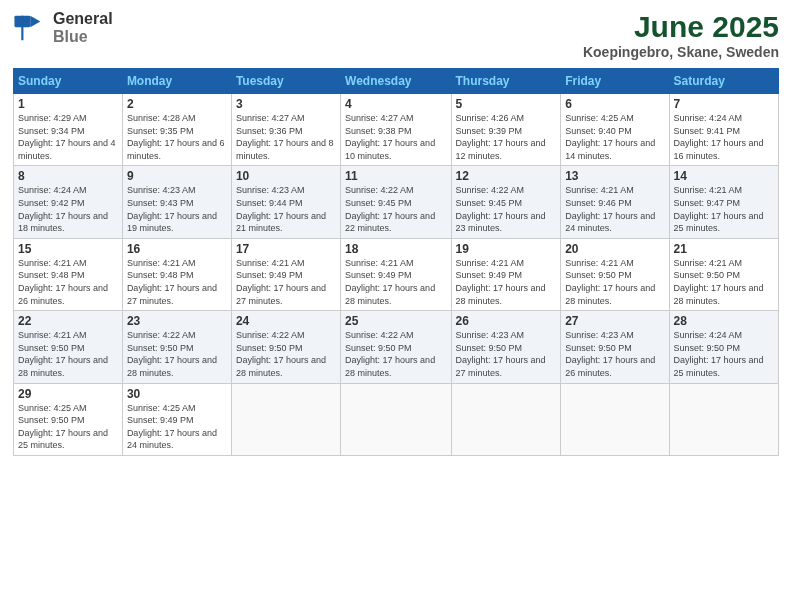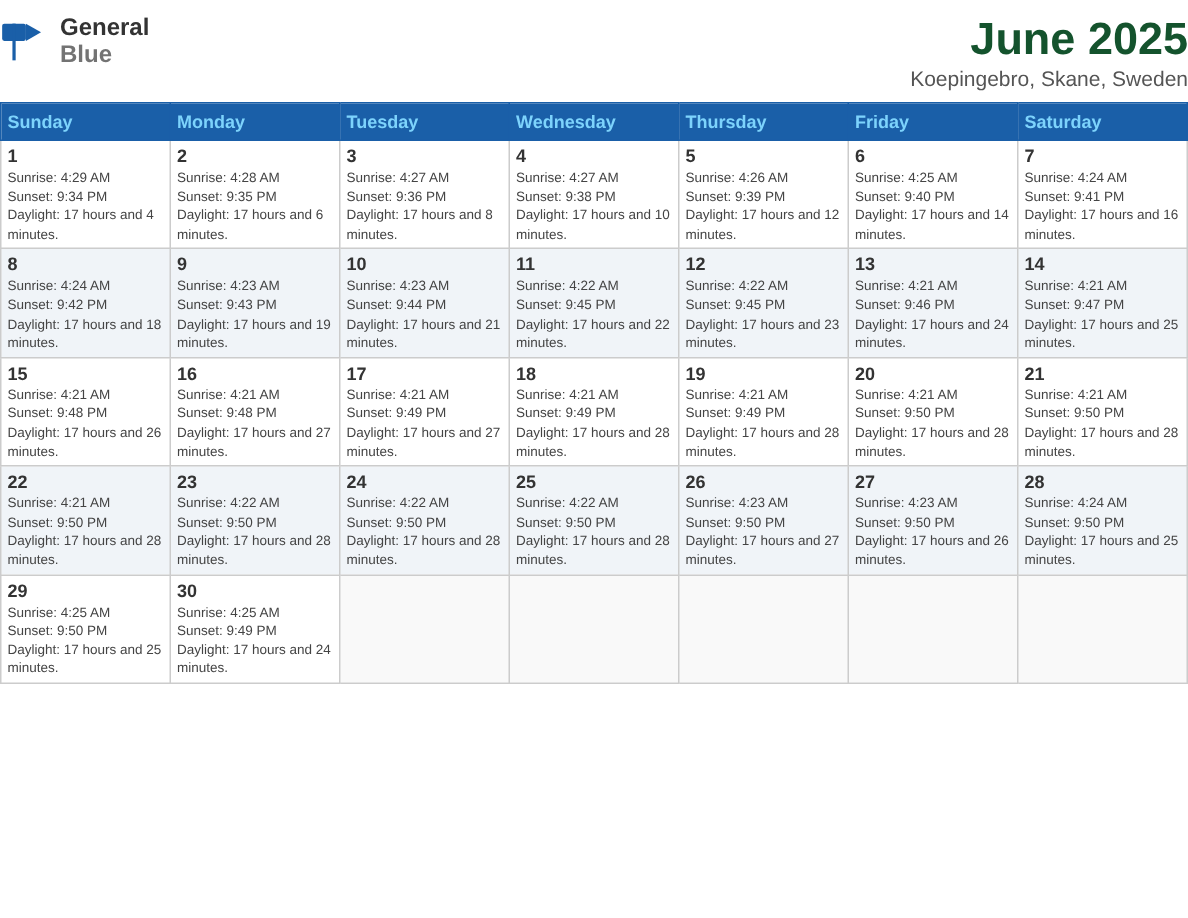--- a/index.html
+++ b/index.html
@@ -6,21 +6,21 @@
     body {
       width: 792px;
       height: 612px;
       font-family: Arial, sans-serif;
       background: #fff;
       overflow: hidden;
     }
     .page {
       width: 792px;
       height: 612px;
-      padding: 10px 0;
+      padding: 10px 13px;
     }
     .header {
       display: flex;
       justify-content: space-between;
       align-items: flex-start;
       margin-bottom: 8px;
     }
     .logo {
       display: flex;
       align-items: center;
@@ -29,20 +29,21 @@
       text-align: right;
     }
     .main-title {
       font-size: 30px;
       font-weight: bold;
       color: #14532d;
     }
     .subtitle {
       font-size: 14px;
       color: #555;
+      font-weight: bold;
     }
     .calendar {
       width: 100%;
       border-collapse: collapse;
       font-size: 10px;
     }
     .calendar th {
       background: #1a5fa8;
       color: #7dd3fc;
       padding: 5px 4px;

